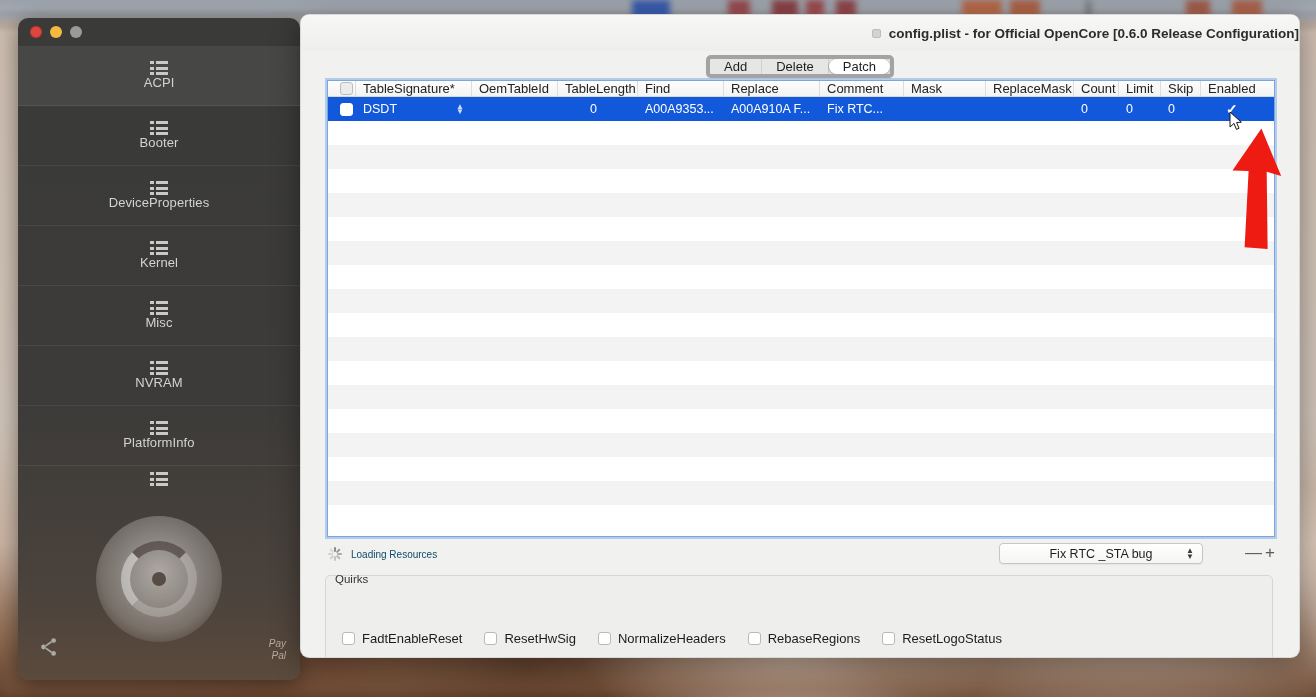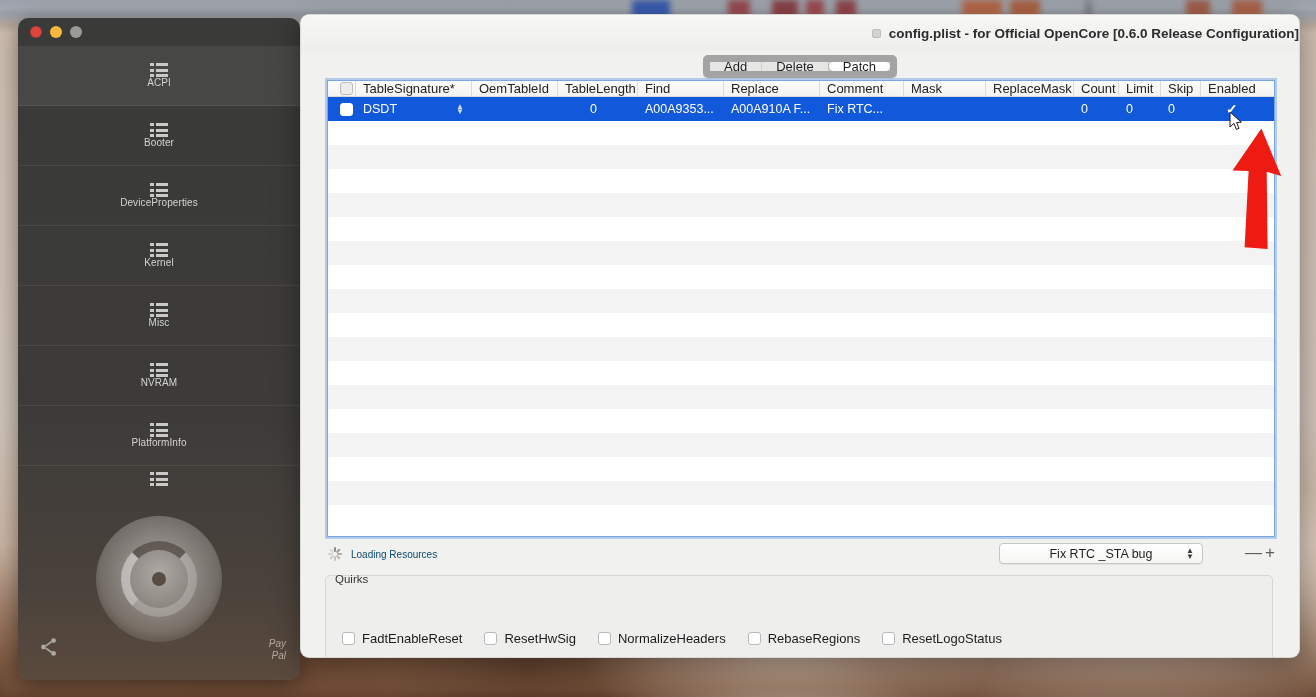--- a/index.html
+++ b/index.html
@@ -67,21 +67,21 @@
   #sidebar-list {
     position: absolute; left: 0; top: 28px; right: 0;
     display: flex; flex-direction: column;
   }
   .side-item {
     height: 60px;
     display: flex; flex-direction: column;
     align-items: center; justify-content: center;
     border-bottom: 1px solid rgba(255,255,255,.07);
     color: #d3d3d2;
-    font-size: 10px;
+    font-size: 13px;
     cursor: default;
   }
   .side-item.selected { background: rgba(255,255,255,.07); }
   .side-item .label { letter-spacing: .1px; }
   .list-icon {
     width: 18px; height: 14px;
     display: flex; flex-direction: column; justify-content: space-between;
   }
   .list-icon i {
     display: block; height: 3px; position: relative;
@@ -157,21 +157,21 @@
 
   #toolbar {
     height: 30px;
     display: flex; align-items: center; justify-content: center;
     position: relative;
   }
   #segmented {
     display: flex; align-items: stretch;
     height: 23px;
     background: #e6e6e4;
-    border: 7px solid #a3a3a3;
+    border: 4px solid #a3a3a3;
     border-radius: 5px;
     overflow: hidden;
     box-shadow: 0 1px 1px rgba(0,0,0,.06);
   }
   .seg {
     padding: 0 14px;
     display: flex; align-items: center; justify-content: center;
     font-size: 13px; color: #1f1f1f;
     border-right: 1px solid #cfcfcd;
     cursor: default;

